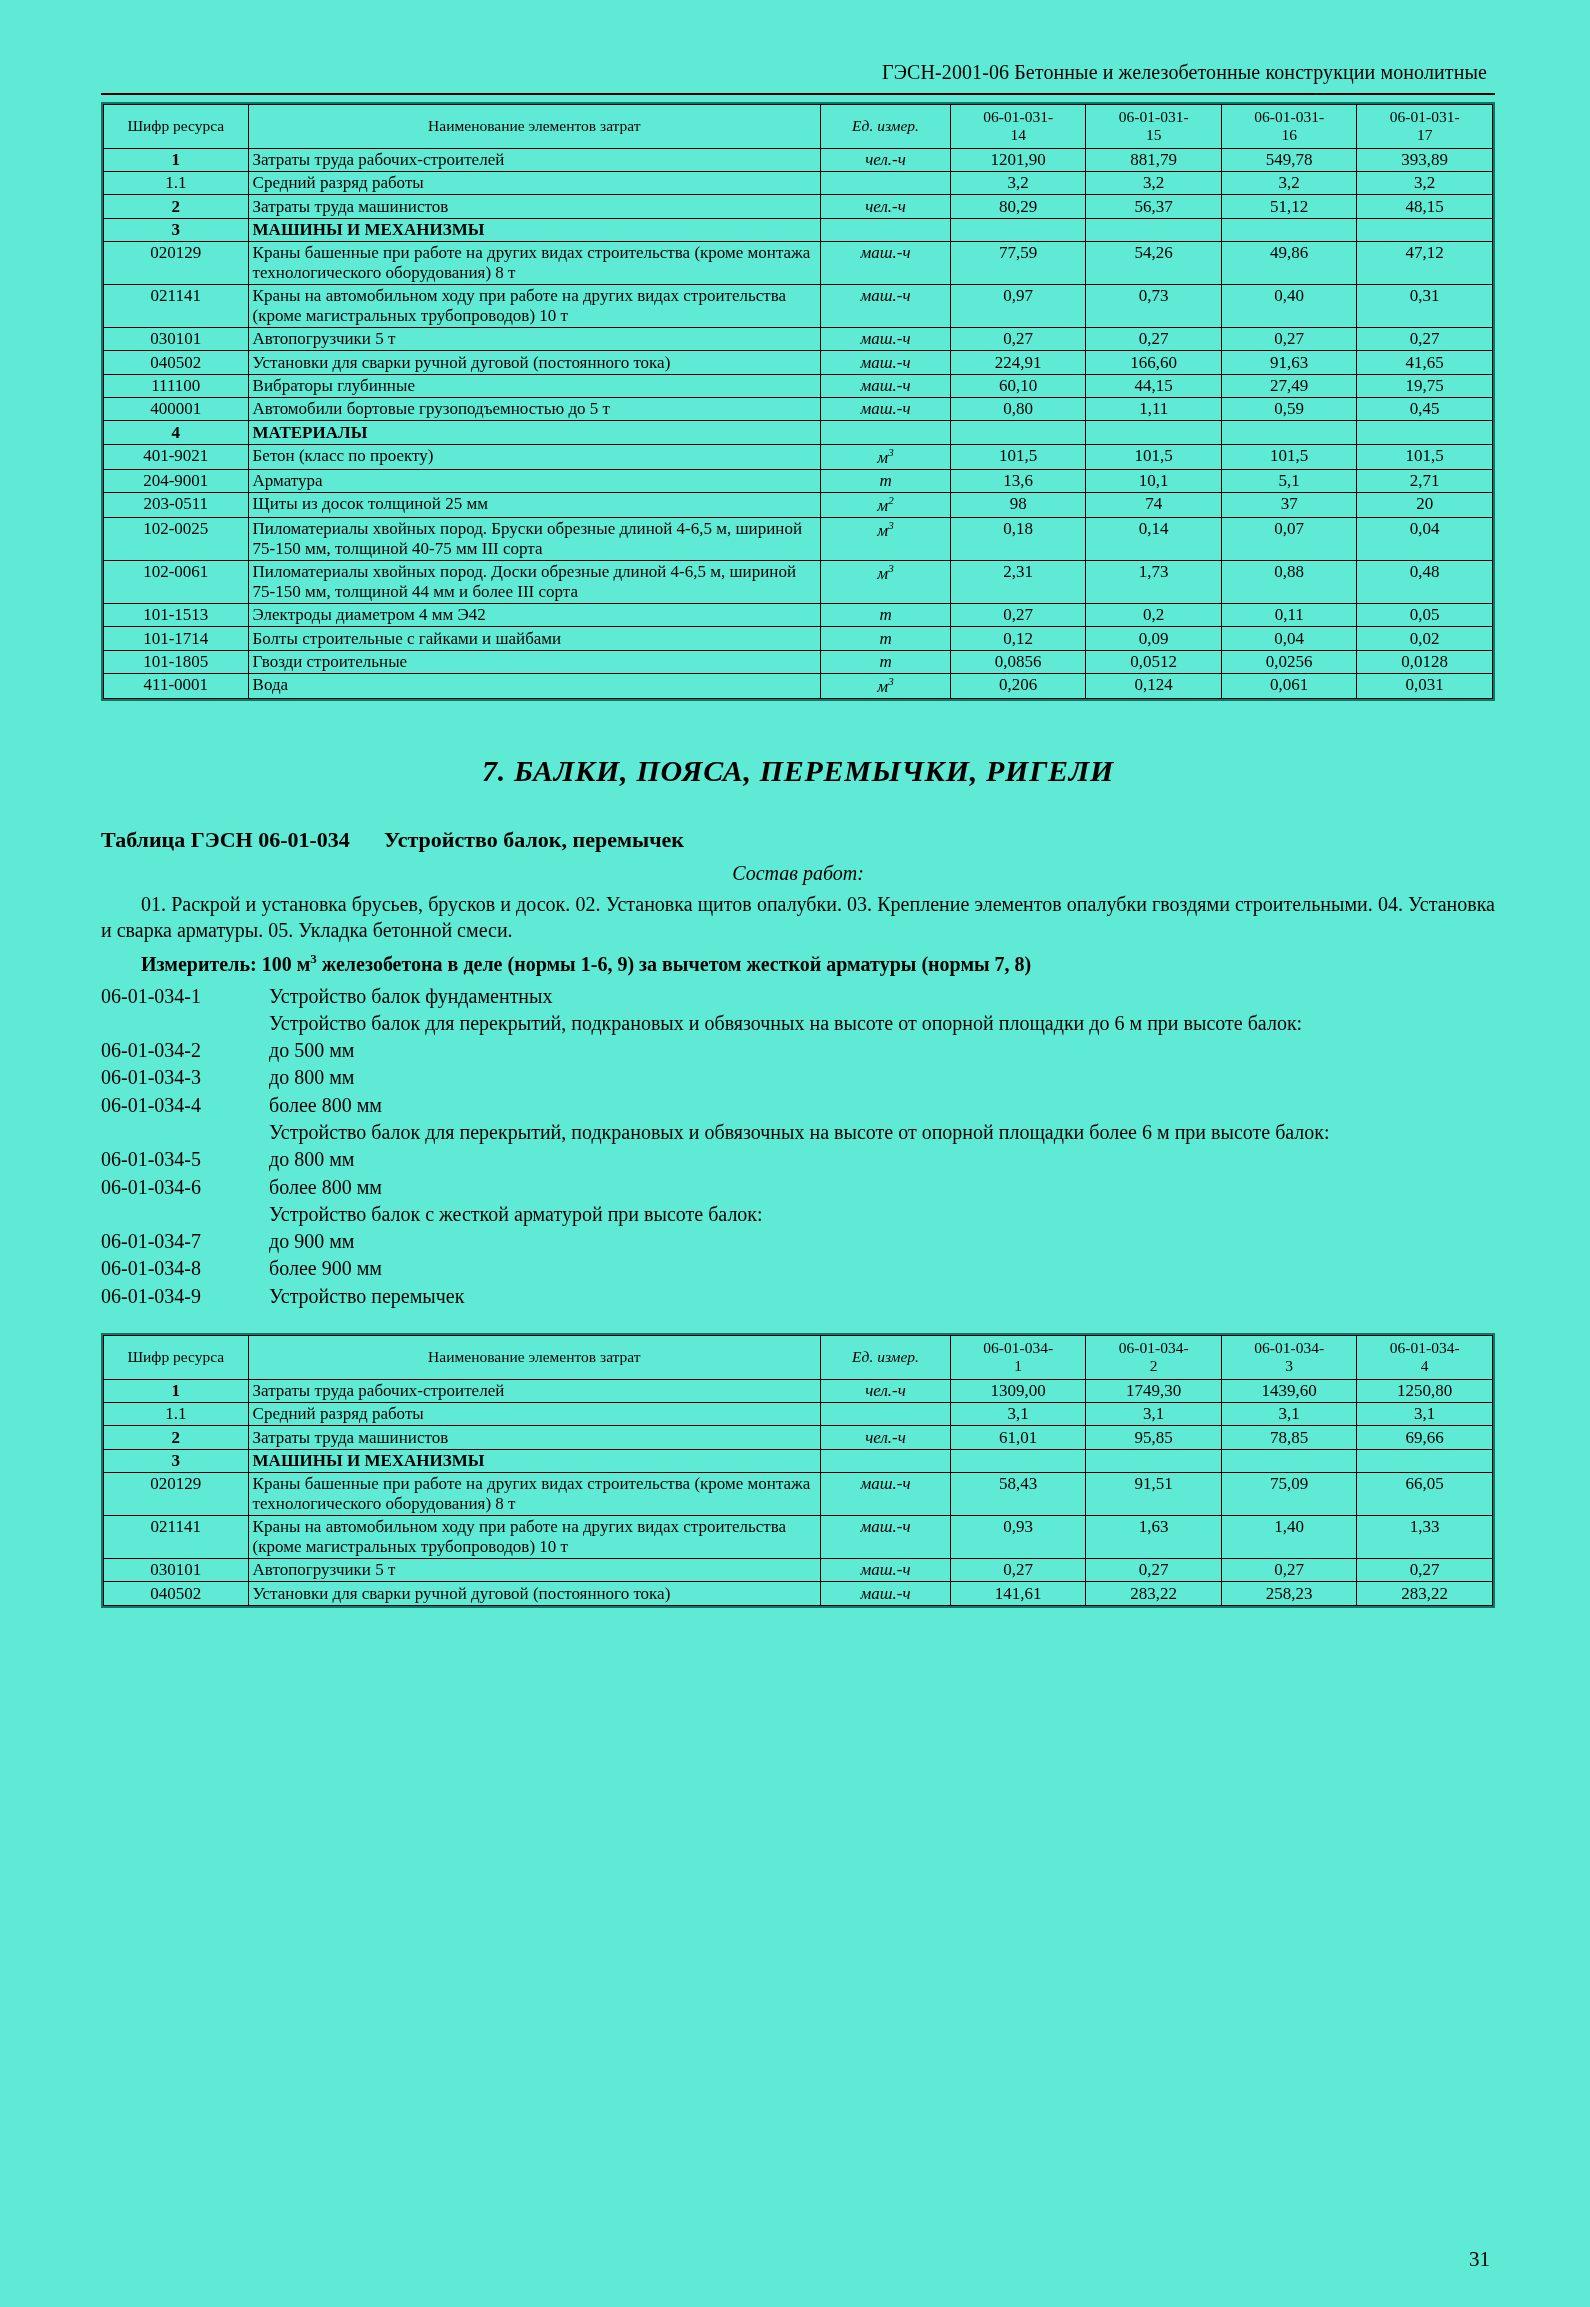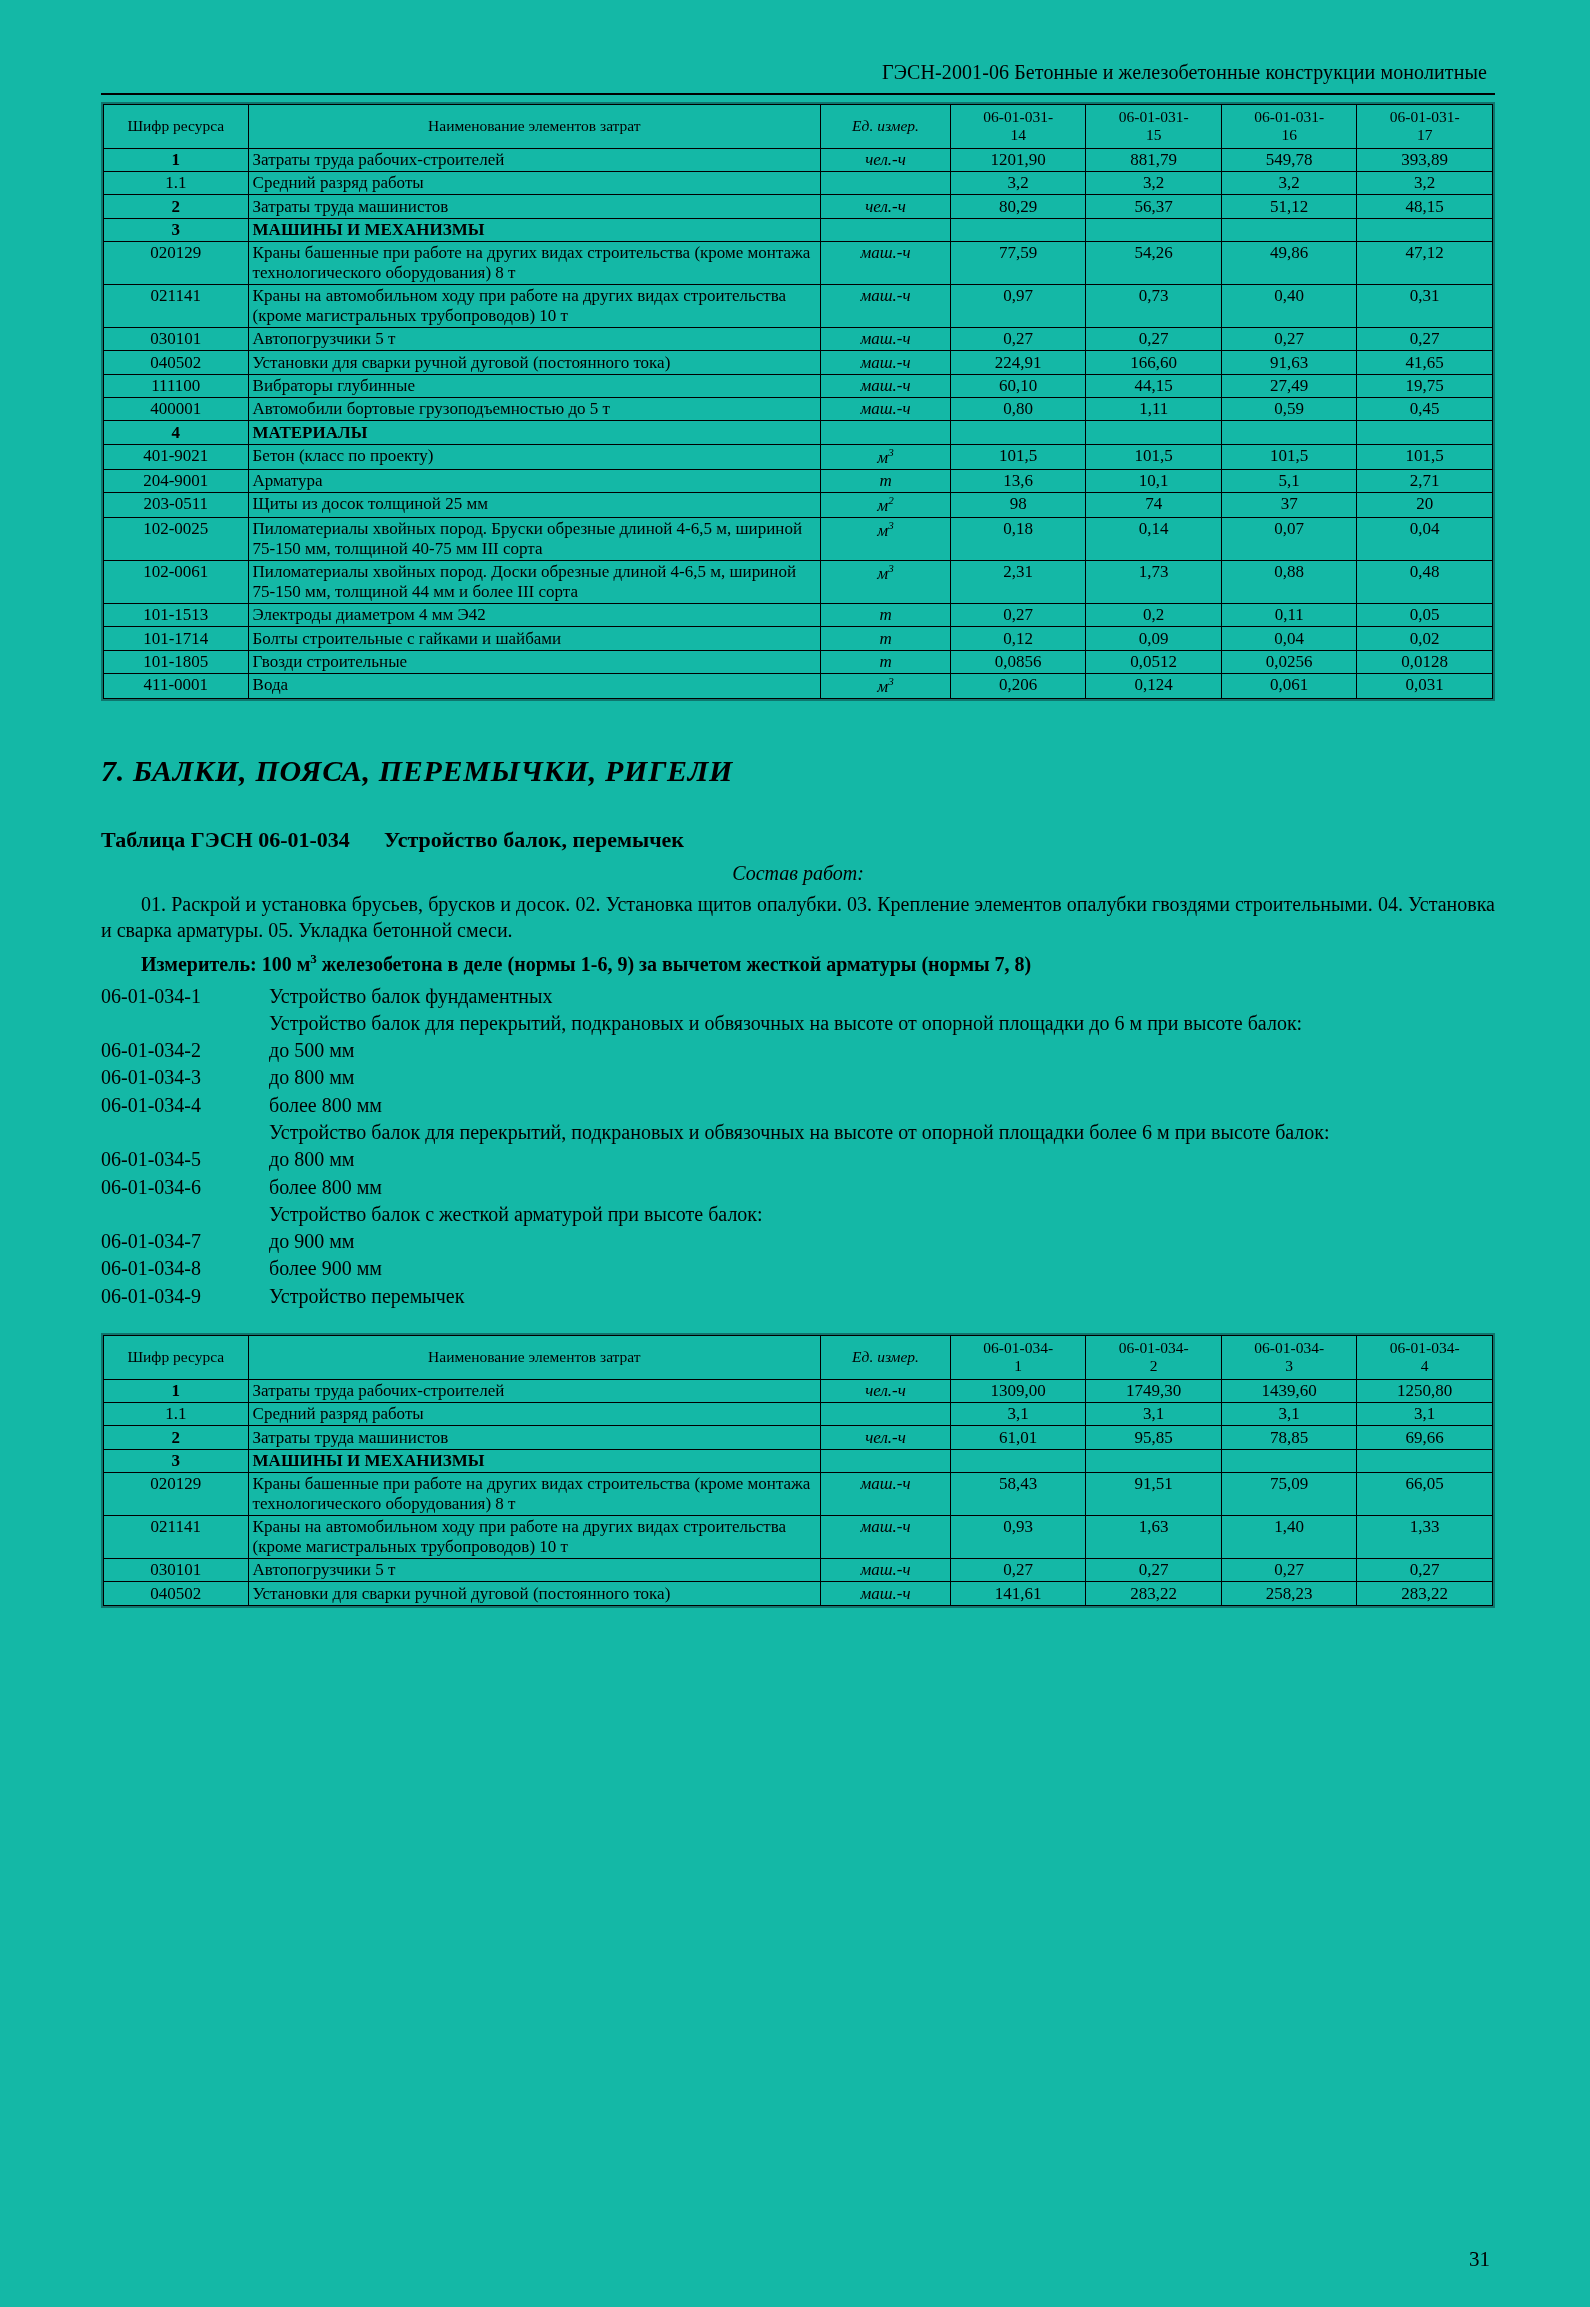--- a/index.html
+++ b/index.html
@@ -10,21 +10,21 @@
   body {
     font-family: "Liberation Serif", serif;
     color: #000;
   }
   .page {
     width: 1591px;
     height: 2307px;
     position: relative;
     box-sizing: border-box;
     padding: 0;
-    background: #14b8a6;
+    background: #5eead4;
   }
   .inner {
     position: absolute;
     left: 101px;
     top: 61px;
     width: 1394px;
   }
   .header {
     text-align: right;
     font-size: 20px;
@@ -64,21 +64,21 @@
   td.c { text-align: center; }
   td.l { text-align: left; }
   .bold { font-weight: bold; }
   .thicktop td { border-top: 2px solid #000; }
   .tblwrap { border: 2px solid #0f766e; }
   .tblwrap table.gesn { border: none; }
 
   sup { font-size: 0.65em; vertical-align: super; }
 
   h2.section {
-    text-align: left;
+    text-align: center;
     font-style: italic;
     font-weight: bold;
     font-size: 30px;
     letter-spacing: 0.7px;
     margin: 53px 0 39px 0;
   }
   .tabletitle {
     font-weight: bold;
     font-size: 22px;
     margin: 0 0 9.4px 0;

